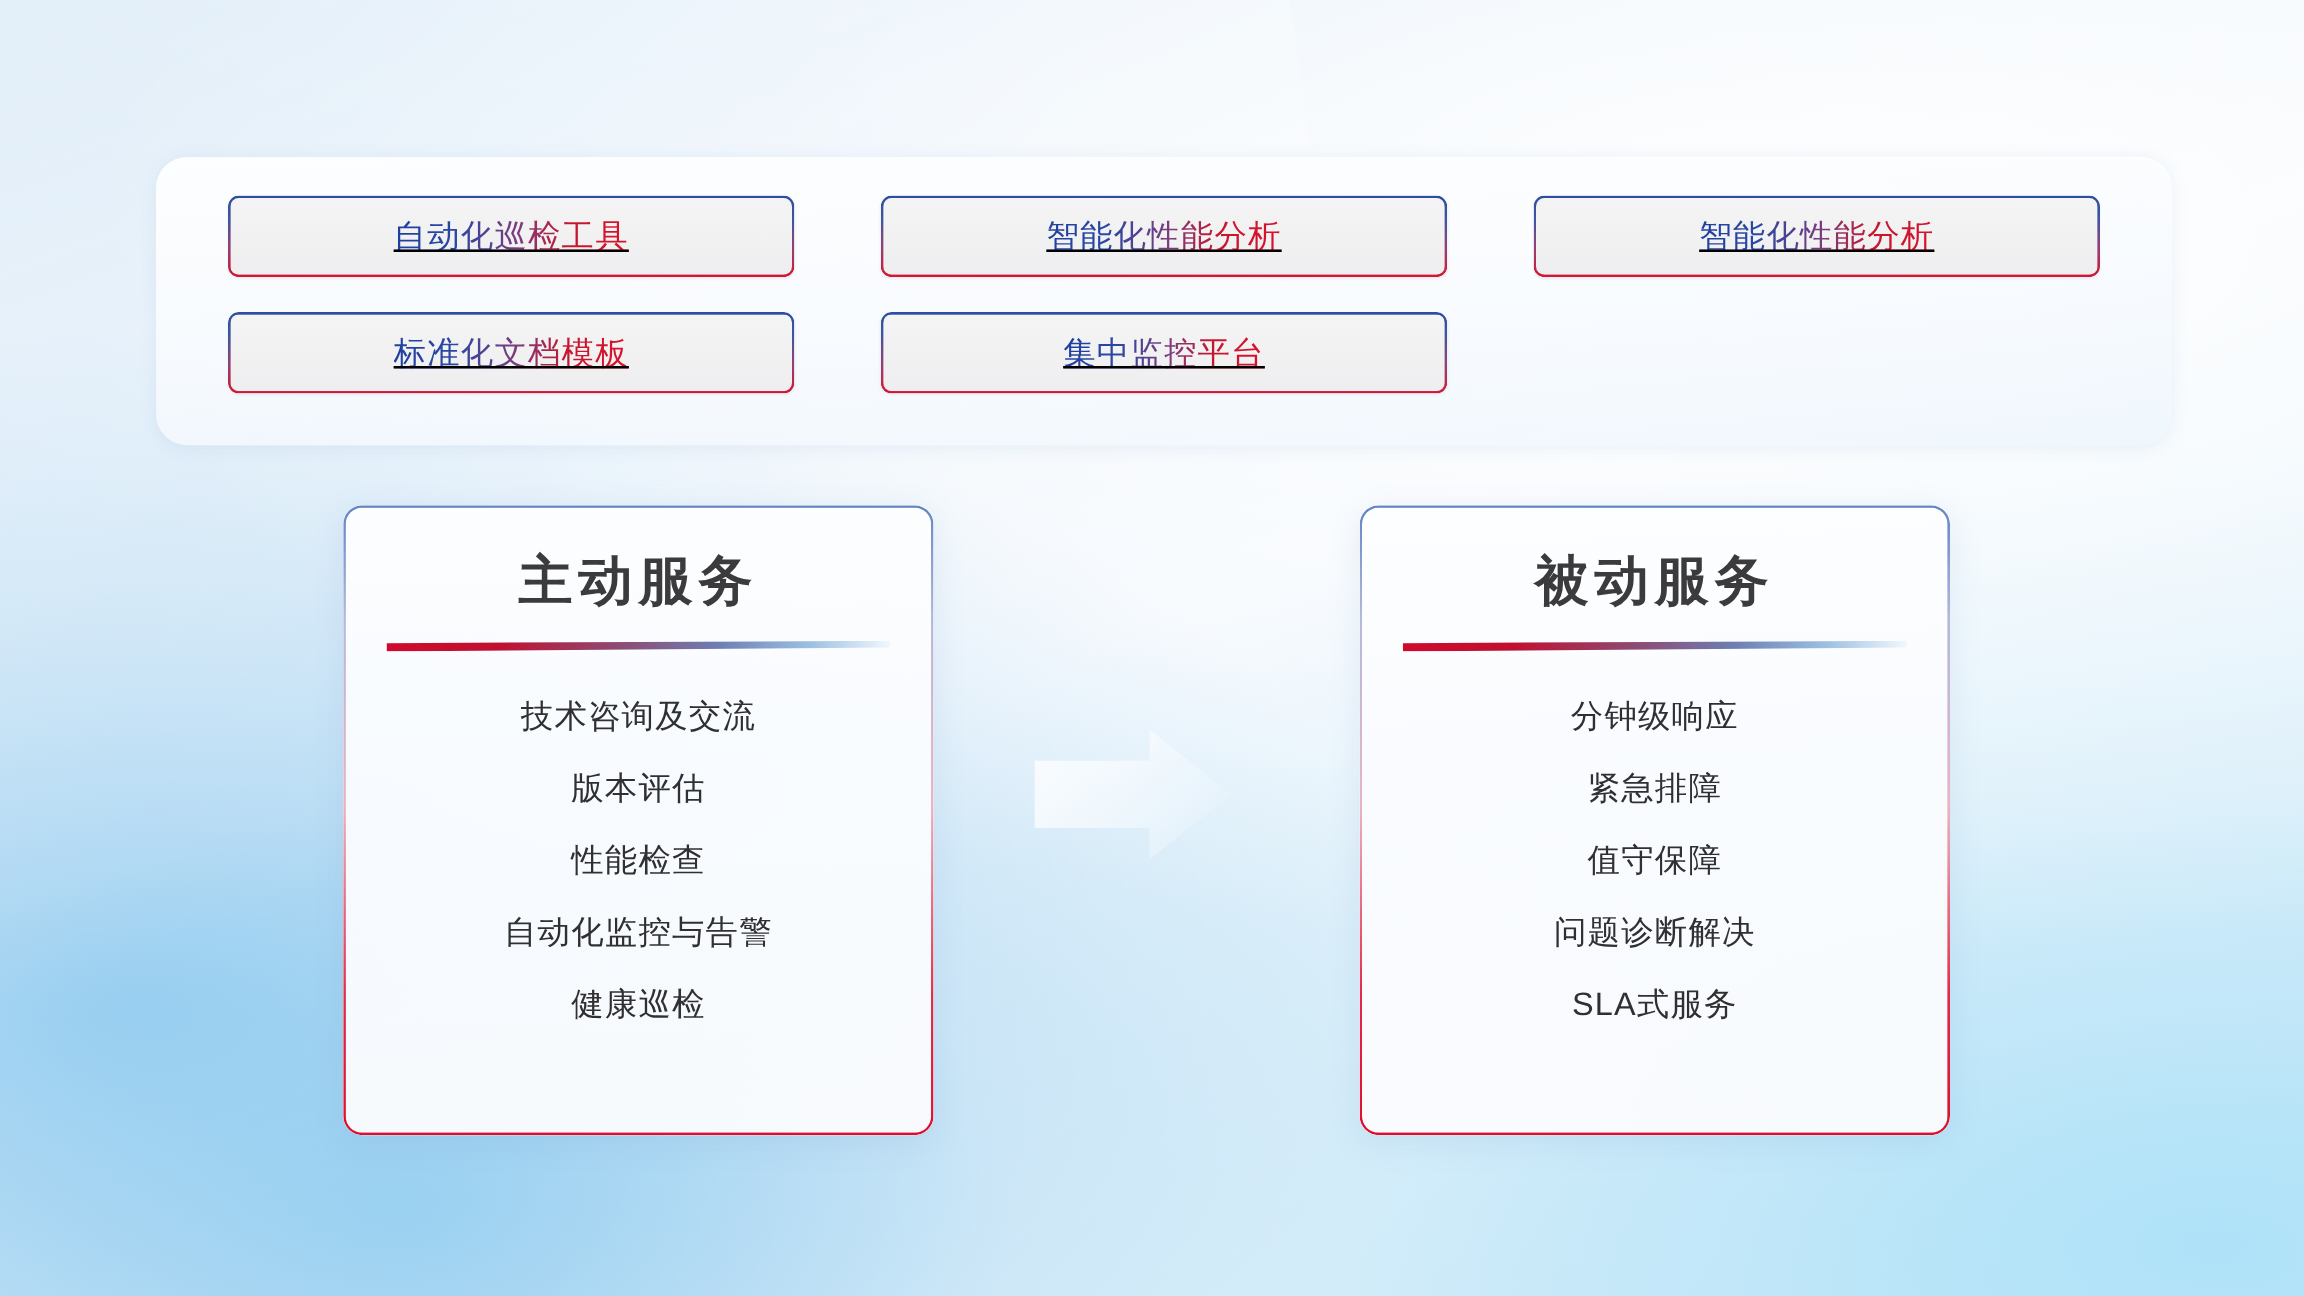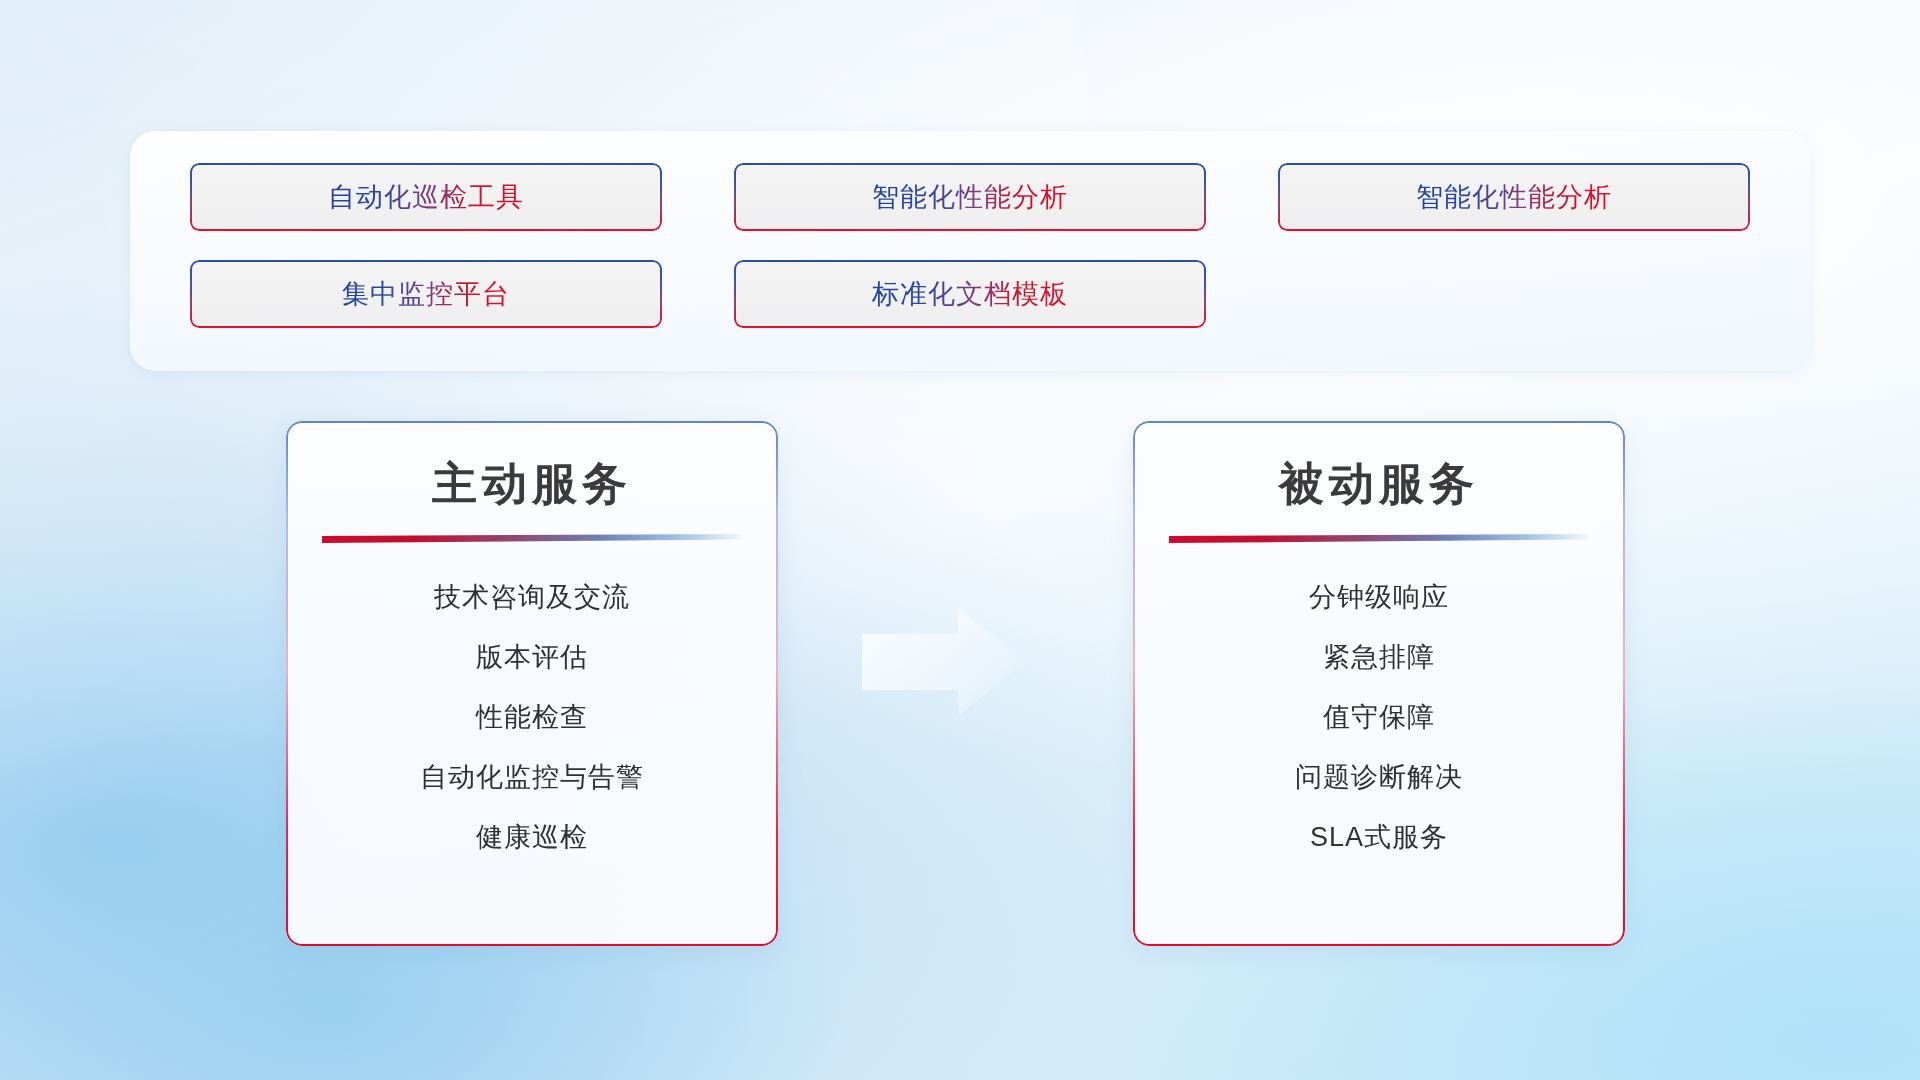--- a/index.html
+++ b/index.html
@@ -43,20 +43,21 @@
     border-radius: 26px;
     background: linear-gradient(175deg, rgba(255,255,255,0.92) 0%, rgba(250,252,255,0.80) 45%, rgba(236,245,253,0.72) 100%);
     box-shadow: 0 2px 14px rgba(110,150,190,0.12), inset 0 1px 0 rgba(255,255,255,0.95);
     display: grid;
     grid-template-columns: repeat(3, 1fr);
     grid-template-rows: repeat(2, 1fr);
     column-gap: 72px;
     row-gap: 18px;
     padding: 32px 60px;
     z-index: 3;
+    text-decoration: underline;
   }
   .tag-box {
     position: relative;
     display: flex; align-items: center; justify-content: center;
     height: 68px;
     border-radius: 9px;
     background: linear-gradient(180deg, #f4f4f4 0%, #f1f1f2 55%, #eeeef0 100%);
     box-shadow: 0 1px 2px rgba(90,120,160,0.10);
   }
   
@@ -156,24 +157,24 @@
     <div class="tag-box">
       <span class="tag-text">自动化巡检工具</span>
     </div>
     <div class="tag-box">
       <span class="tag-text">智能化性能分析</span>
     </div>
     <div class="tag-box">
       <span class="tag-text">智能化性能分析</span>
     </div>
     <div class="tag-box">
+      <span class="tag-text">标准化文档模板</span>
+    </div>
+    <div class="tag-box">
       <span class="tag-text">集中监控平台</span>
-    </div>
-    <div class="tag-box">
-      <span class="tag-text">标准化文档模板</span>
     </div>
 
   </div>
 
   <div class="flow-arrow">
     <svg viewBox="0 0 164 108" width="164" height="108" aria-hidden="true">
       <defs>
         <linearGradient id="arrowGrad" x1="0" y1="0" x2="1" y2="0.4">
           <stop offset="0%" stop-color="#ffffff" stop-opacity="0.82"></stop>
           <stop offset="55%" stop-color="#fbfdff" stop-opacity="0.60"></stop>

